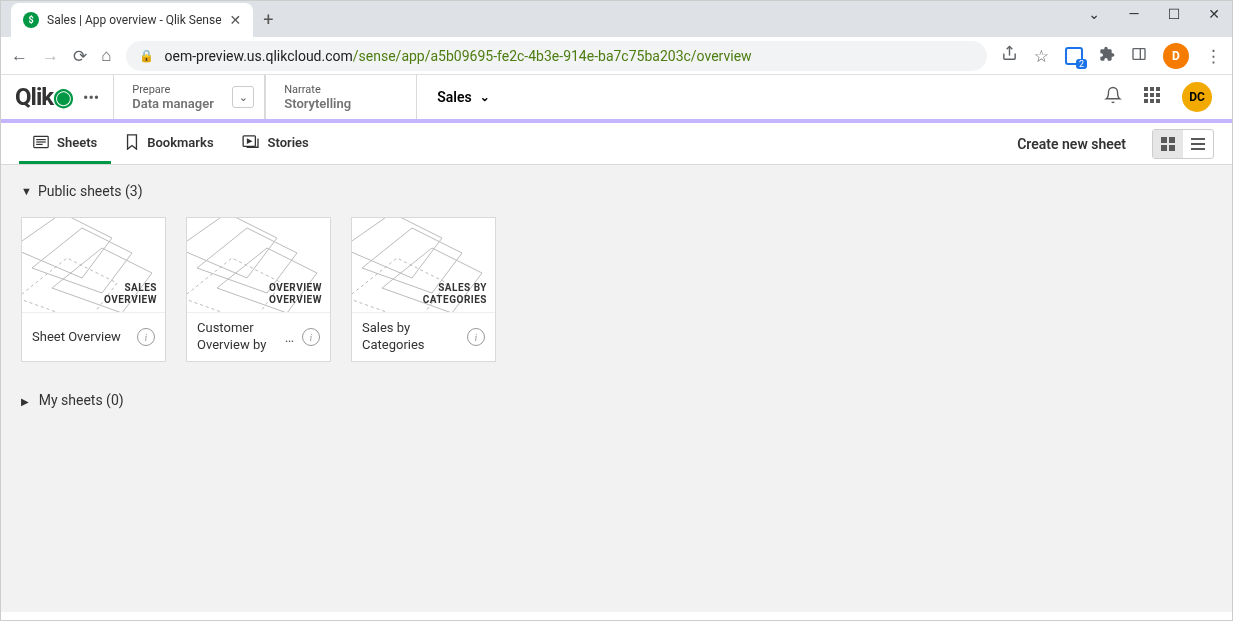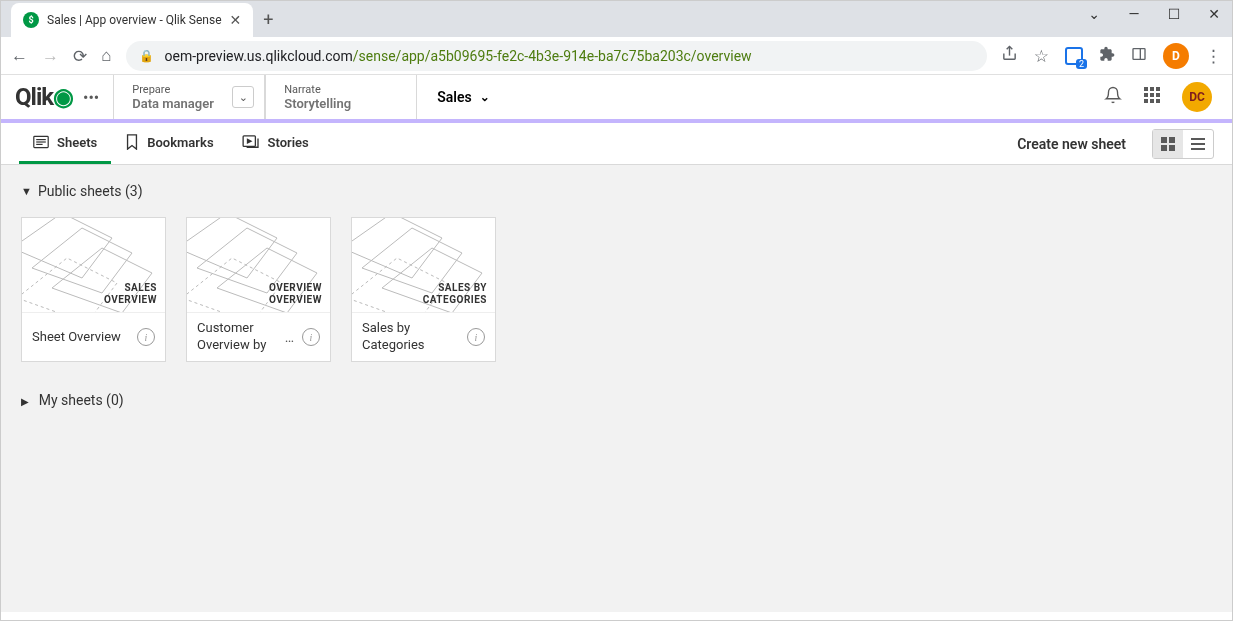--- a/index.html
+++ b/index.html
@@ -34,21 +34,21 @@
 .more-dots { font-size: 16px; color:#595959; }
 .nav-sep { width:1px; background:#d9d9d9; }
 .nav-cell { padding: 6px 18px; display:flex; flex-direction:column; justify-content:center; position:relative; min-width:150px;}
 .nav-cell .small { font-size: 11px; color: #595959; }
 .nav-cell .big { font-size: 13px; color: #737373; font-weight:600;}
 .nav-cell .chev { position:absolute; right:10px; top:50%; transform:translateY(-50%); border:1px solid #ccc; border-radius:3px; width:22px; height:22px; display:flex; align-items:center; justify-content:center; font-size:11px; color:#595959;}
 .sales-drop { display:flex; align-items:center; padding: 0 20px; font-size:14px; font-weight:600; gap:8px; }
 .header-spacer { flex:1; }
 .header-icons { display:flex; align-items:center; gap:22px; padding-right:20px;}
 .bell, .grid-icon { color:#595959; font-size:16px;}
-.avatar { width:30px; height:30px; border-radius:50%; background:#f2a900; color:#7f1d1d; display:flex; align-items:center; justify-content:center; font-size:12px; font-weight:bold;}
+.avatar { width:30px; height:30px; border-radius:50%; background:#f2a900; color:#000000; display:flex; align-items:center; justify-content:center; font-size:12px; font-weight:bold;}
 
 
 .sub-nav { display:flex; align-items:center; height:42px; border-bottom:1px solid #d9d9d9; background:#fff; padding: 0 18px; }
 .sub-tab { display:flex; align-items:center; gap:8px; padding: 0 14px; height:100%; font-size:13px; font-weight:600; color:#333; border-bottom: 3px solid transparent; text-align: center;}
 .sub-tab.active { border-bottom-color: #009845;}
 .sub-spacer { flex:1;}
 .create-btn { font-size:14px; font-weight:600; color:#333; padding: 0 16px;}
 .view-toggle { display:flex; border:1px solid #ccc; border-radius:3px; margin-left:10px;}
 .view-toggle > div { width:30px; height:28px; display:flex; align-items:center; justify-content:center; color:#595959;}
 .view-toggle > div.active { background:#e6e6e6;}

